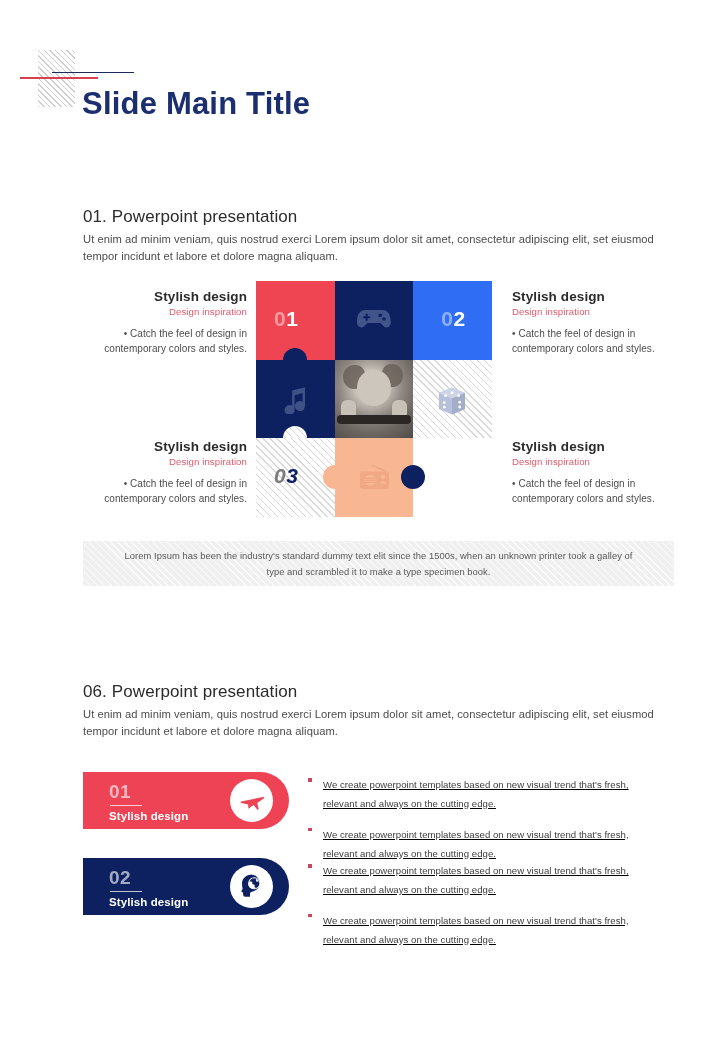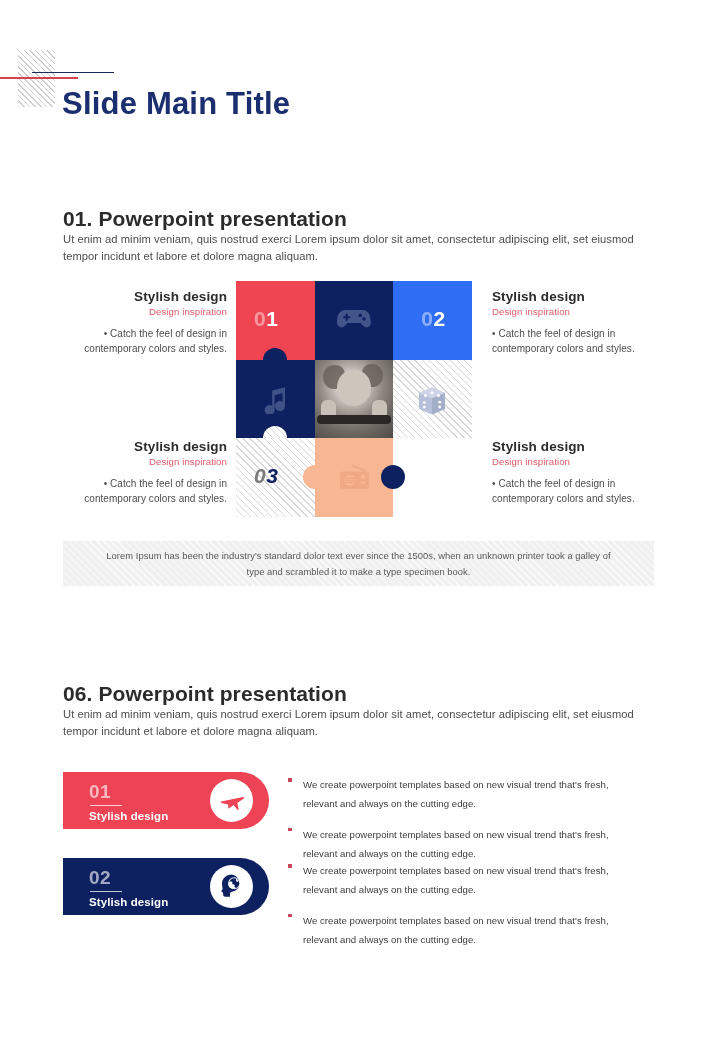--- a/index.html
+++ b/index.html
@@ -2,21 +2,21 @@
 <html><head>
 <meta charset="utf-8">
 <style>
   * { box-sizing: border-box; margin: 0; padding: 0; }
   html, body {
     width: 720px; height: 1040px;
     background: #ffffff;
     font-family: "Liberation Sans", sans-serif;
     overflow: hidden;
   }
-  .slide { position: relative; width: 576px; height: 1040px; background:#fff; }
+  .slide { position: relative; width: 576px; height: 1040px; background:#fff;margin-left:20px; }
 
   
   .deco-hatch {
     position: absolute; left: 18px; top: 50px;
     width: 37px; height: 57px;
     background-image: repeating-linear-gradient(45deg,
       #cfcfcf 0px, #cfcfcf 1px, #ffffff 1px, #ffffff 4px);
     background-color:#fff;
   }
   .deco-navy-line {
@@ -32,21 +32,21 @@
     position:absolute; left:62px; top:86px;
     font-size: 31px; font-weight: 800; letter-spacing: .2px;
     color:#1b2f70;
   }
   .main-sub {
     position:absolute; left:63px; top:135px;
     font-size: 13.5px; color:#9a9a9a; letter-spacing:.25px;
   }
 
   
-  .sec-h { position:absolute; font-size:21px; font-weight:700; color:#2b2b2b; letter-spacing:.1px; }
+  .sec-h { position:absolute; font-size:17px; font-weight:400; color:#2b2b2b; letter-spacing:.1px; }
   .sec-p { position:absolute; font-size:11.2px; color:#4c4c4c; line-height:1.55; width:575px; letter-spacing:.05px; }
 
   #sec1-h { left:63px; top:207px; }
   #sec1-p { left:63px; top:231px; }
   #sec2-h { left:63px; top:682px; }
   #sec2-p { left:63px; top:706px; }
 
   
   .puzzle { position:absolute; left:236px; top:281px; width:236px; height:236px; }
   .pz-cell { position:absolute; width:78.66px; height:78.66px; overflow:visible; }
@@ -125,21 +125,21 @@
   .badge .btxt {
     position:absolute; left:26px; top:38px; font-size:11.5px; font-weight:700; letter-spacing:.1px;
   }
   .badge .bcircle {
     position:absolute; right:16px; top:7px; width:43px; height:43px;
     border-radius:50%; background:#fff;
     display:flex; align-items:center; justify-content:center;
   }
 
   
-  .blist { position:absolute; left:288px; width:348px; }
+  .blist { position:absolute; left:288px; width:348px;text-decoration:underline; }
   #blist1 { top:774px; }
   #blist2 { top:860px; }
   .bitem { position:relative; padding-left:15px; margin-bottom:12px; }
   .bitem:last-child { margin-bottom:0; }
   .bitem .sq {
     position:absolute; left:0; top:4px; width:3.5px; height:3.5px; background:#c8475c;
   }
   .bitem .t { font-size:9.6px; color:#3c3c3c; line-height:1.55; letter-spacing:.03px; }
 </style>
 </head>
@@ -272,21 +272,21 @@
     <div class="body">• Catch the feel of design in contemporary colors and styles.</div>
   </div>
 
   <div class="lbl right" id="lbl4">
     <h4>Stylish design</h4>
     <div class="insp">Design inspiration</div>
     <div class="body">• Catch the feel of design in contemporary colors and styles.</div>
   </div>
 
   <div class="quote-box">
-    <div class="quote-text">Lorem Ipsum has been the industry's standard dolor text ever since the 1500s, when an unknown printer took a galley of type and scrambled it to make a type specimen book.</div>
+    <div class="quote-text">Lorem Ipsum has been the industry's standard dummy text elit since the 1500s, when an unknown printer took a galley of type and scrambled it to make a type specimen book.</div>
   </div>
 
   <div class="sec-h" id="sec2-h">06. Powerpoint presentation</div>
   <div class="sec-p" id="sec2-p">Ut enim ad minim veniam, quis nostrud exerci  Lorem ipsum dolor sit amet, consectetur adipiscing elit, set eiusmod tempor incidunt et labore et dolore magna aliquam.</div>
 
   <div class="badge red">
     <div class="bnum">01</div>
     <div class="brule"></div>
     <div class="btxt">Stylish design</div>
     <div class="bcircle">

